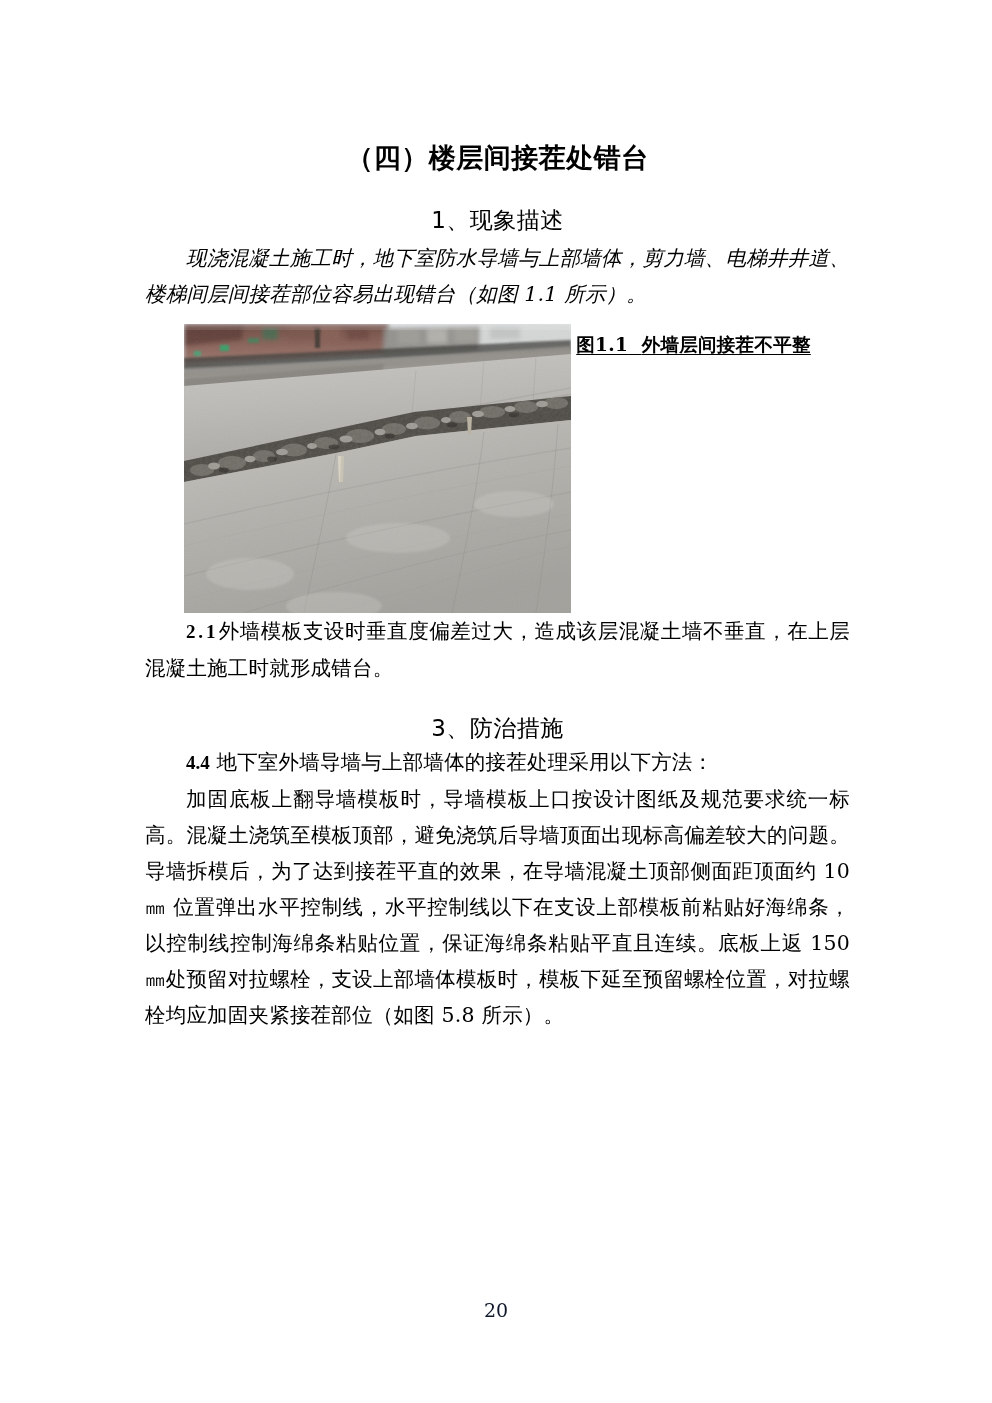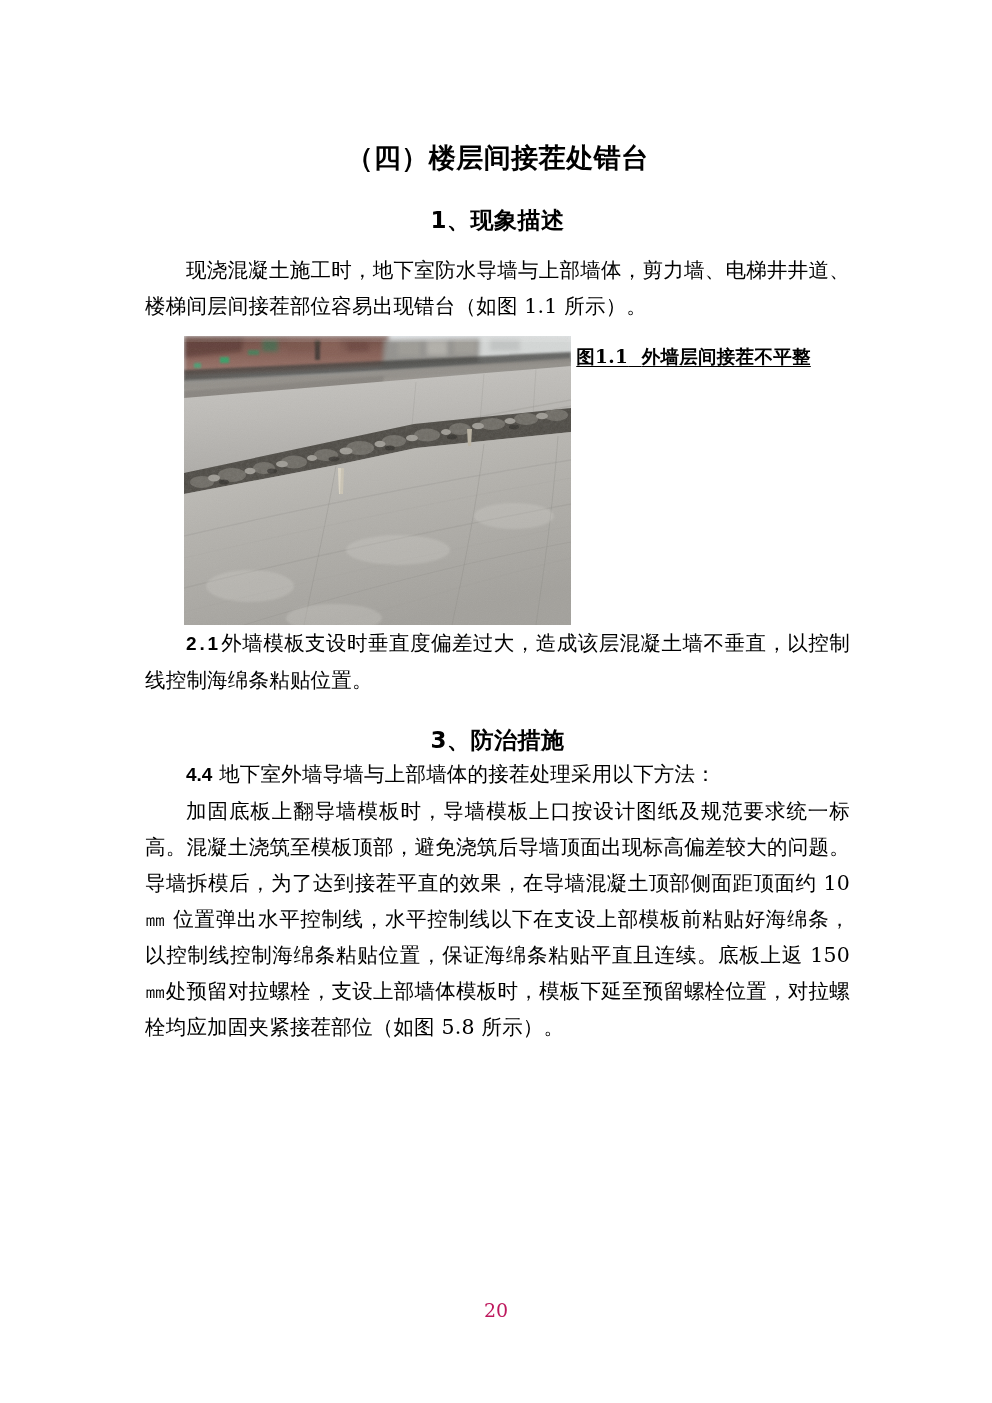--- a/index.html
+++ b/index.html
@@ -37,52 +37,52 @@
     font-size: 27px;
     line-height: 36px;
     text-align: center;
     letter-spacing: 0.5px;
     margin: 0;
     padding-top: 140px;
   }
 
   .section-heading {
     font-family: "DejaVu Sans", "Liberation Sans", sans-serif;
-    font-weight: bold;
+    font-weight: normal;
     font-size: 23px;
     line-height: 32px;
     text-align: center;
     letter-spacing: 0.5px;
     margin: 0;
   }
   .sec1-heading { padding-top: 28px; }
   .sec2-heading { padding-top: 26px; }
   .sec3-heading { padding-top: 26px; }
 
   
   .para {
     font-size: 20.5px;
     line-height: 36px;
     text-align: justify;
     text-justify: inter-ideograph;
     margin: 0;
     letter-spacing: 0.2px;
   }
   .para.indent { text-indent: 2em; }
-  .para.first { margin-top: 16px; }
+  .para.first { margin-top: 4px; font-style: italic; }
 
   .lead {
     font-family: "DejaVu Sans", "Liberation Sans", sans-serif;
     font-weight: bold;
     font-size: 19px;
     letter-spacing: 0;
   }
   .lead-sp { letter-spacing: 0.15em; }
 
-  .num { font-family: Liberation Sans, sans-serif; }
+  .num { font-family: Liberation Serif, serif; }
 
   
   .figure-block {
     margin-top: 12px;
     text-align: center;
   }
   .photo {
     position: relative;
     display: inline-block;
     width: 387px;
@@ -112,21 +112,21 @@
 
   
   .page-number {
     position: absolute;
     left: 0;
     right: 0;
     top: 1297px;
     text-align: center;
     font-size: 19px;
     line-height: 26px;
-    color: #be185d;
+    color: #0f172a;
   }
 </style>
 </head>
 <body>
 
 <div class="page">
 
   <div class="content">
 
     <h1 class="doc-title">（四）楼层间接茬处错台</h1>
@@ -321,21 +321,21 @@
         </svg>
       </div>
 
       <div class="figure-caption">
         <span class="cap-num">图1.1</span><span>&nbsp;&nbsp;</span><span>外墙层间接茬不平整</span>
       </div>
     </div>
 
 
     <p class="para indent">
-      <span class="lead lead-sp num">2.1</span><span>外墙模板支设时垂直度偏差过大，造成该层混凝土墙不垂直，以控制线控制海绵条粘贴位置。</span>
+      <span class="lead lead-sp num">2.1</span><span>外墙模板支设时垂直度偏差过大，造成该层混凝土墙不垂直，在上层混凝土施工时就形成错台。</span>
     </p>
 
 
     <h2 class="section-heading sec3-heading">3、防治措施</h2>
 
     <p class="para indent">
       <span class="lead num">4.4</span><span>&nbsp;</span><span>地下室外墙导墙与上部墙体的接茬处理采用以下方法：</span>
     </p>
 
     <p class="para indent">加固底板上翻导墙模板时，导墙模板上口按设计图纸及规范要求统一标高。混凝土浇筑至模板顶部，避免浇筑后导墙顶面出现标高偏差较大的问题。导墙拆模后，为了达到接茬平直的效果，在导墙混凝土顶部侧面距顶面约 10㎜ 位置弹出水平控制线，水平控制线以下在支设上部模板前粘贴好海绵条，以控制线控制海绵条粘贴位置，保证海绵条粘贴平直且连续。底板上返 150 ㎜处预留对拉螺栓，支设上部墙体模板时，模板下延至预留螺栓位置，对拉螺栓均应加固夹紧接茬部位（如图 5.8 所示）。</p>

